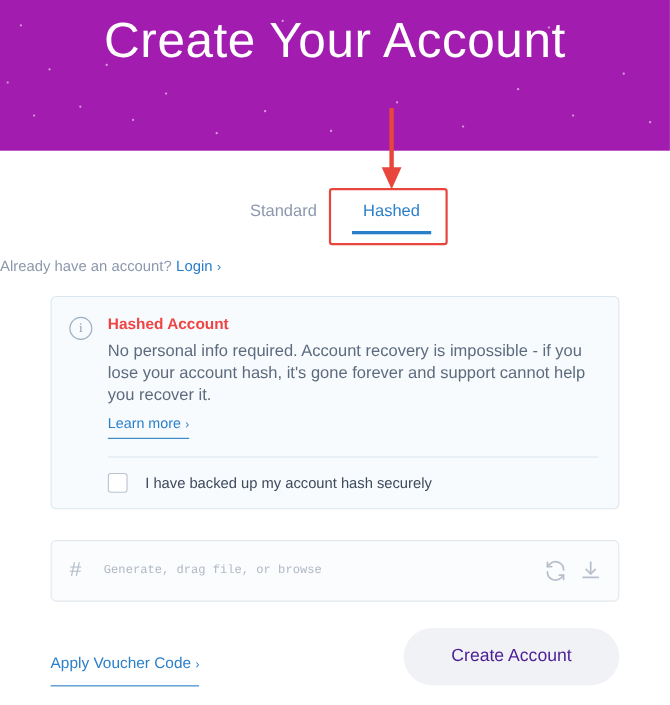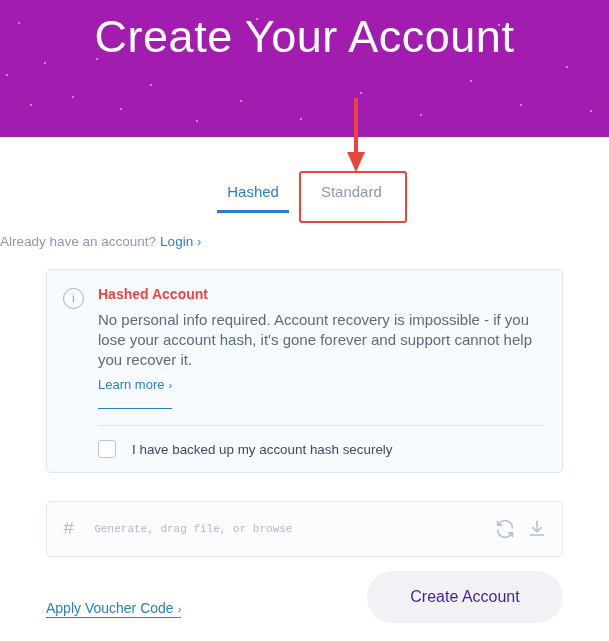--- a/index.html
+++ b/index.html
@@ -153,21 +153,21 @@
     margin: 0;
   }
   .learn-more {
     display: inline-block;
     margin-top: 7px;
     font-size: 13px;
     color: #2a7fc9;
     border-bottom: 1px solid #2a7fc9;
     text-decoration: none;
     cursor: pointer;
-    padding-bottom: 16px;
+    padding-bottom: 6px;
   }
   .learn-chev {
     font-size: 11px;
     margin-left: 4px;
   }
   .info-divider {
     height: 1px;
     background: #dde8ef;
     margin: 16px 0 0 0;
   }
@@ -243,21 +243,21 @@
     align-items: center;
     justify-content: space-between;
     padding: 0 46px 0 46px;
     box-sizing: border-box;
   }
   .voucher-link {
     font-size: 14px;
     color: #2a7fc9;
     text-decoration: none;
     border-bottom: 1px solid #2a7fc9;
-    padding-bottom: 1px;
+    padding-bottom: 13px;
     cursor: pointer;
     margin-top: 24px;
   }
   .voucher-chev {
     font-size: 11px;
     margin-left: 4px;
   }
   .create-btn {
     width: 196px;
     height: 52px;
@@ -297,22 +297,22 @@
   </div>
   <div class="banner-title">Create Your Account</div>
 </div>
 
 <svg class="annotation-arrow" viewBox="0 0 22 75">
   <line x1="11" y1="0" x2="11" y2="58" stroke="#e8453c" stroke-width="4"></line>
   <polygon points="11,74 2,54 20,54" fill="#e8453c"></polygon>
 </svg>
 
 <div class="tabs">
+  <button class="tab">Standard</button>
   <button class="tab active">Hashed</button>
-  <button class="tab">Standard</button>
   <div class="tab-highlight"></div>
 </div>
 
 <div class="login-line">
   <span>Already have an account?</span><a class="login-link">Login</a><span class="login-chev">›</span>
 </div>
 
 <div class="info-card">
   <div class="info-icon">i</div>
   <div class="info-body">

